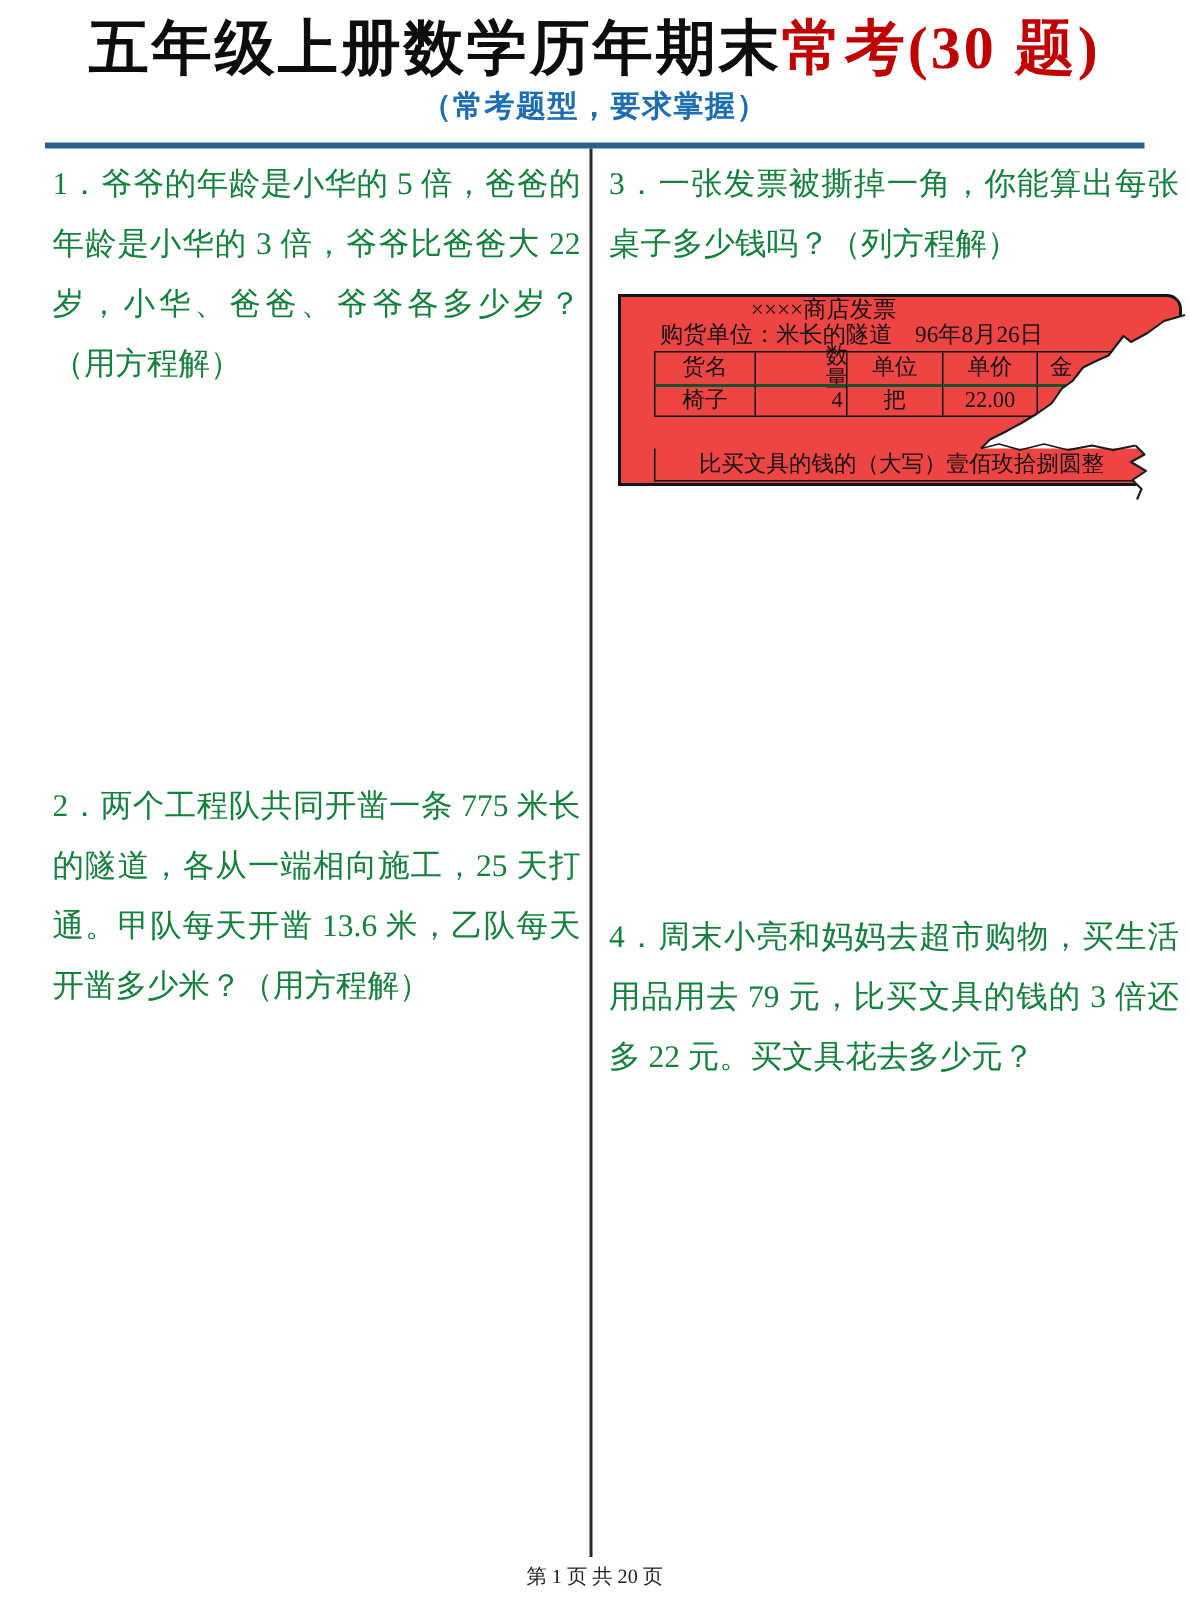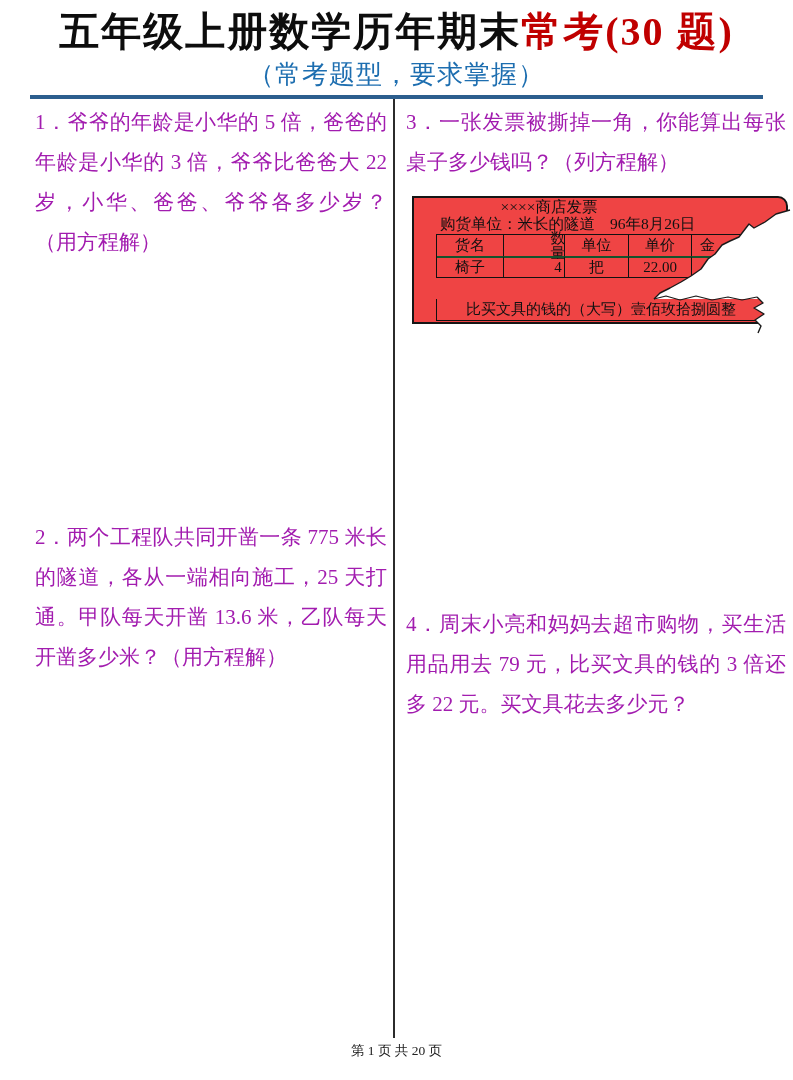--- a/index.html
+++ b/index.html
@@ -11,28 +11,28 @@
   .abs{position:absolute;}
   
   .page-title{
     top:4px; left:0; width:100%; text-align:center;
     font-size:40px; font-weight:bold; letter-spacing:2px; color:#0d0d0d;
     font-family:"Liberation Serif","DejaVu Serif",serif;
   }
   .page-title .red{color:#c00000;}
   .subtitle{
     top:57px; left:0; width:100%; text-align:center;
-    font-size:26px; font-weight:normal; color:#1d6eb0; letter-spacing:1px;
+    font-size:20px; font-weight:bold; color:#1d6eb0; letter-spacing:1px;
   }
   .blue-rule{left:30px; top:95px; width:733px; height:4px; background:#2c5e8e;}
   .col-divider{left:393px; top:99px; width:1.5px; height:939px; background:#2b2b2b;}
   
   .problem{
     position:absolute; font-size:21px; line-height:40px;
-    text-align:justify; color:#a21caf;
+    text-align:justify; color:#15803d;
   }
   #p1{left:35px;  top:102px; width:352px;}
   #p2{left:35px;  top:517px; width:352px;}
   #p3{left:406px; top:102px; width:380px;}
   #p4{left:406px; top:604px; width:380px;}
   
   .invoice{
     left:412px; top:196px; width:376px; height:128px;
     border:2px solid #151515; border-top-right-radius:10px;
     box-sizing:border-box; background:#ef4444; font-size:15.5px; color:#111;

